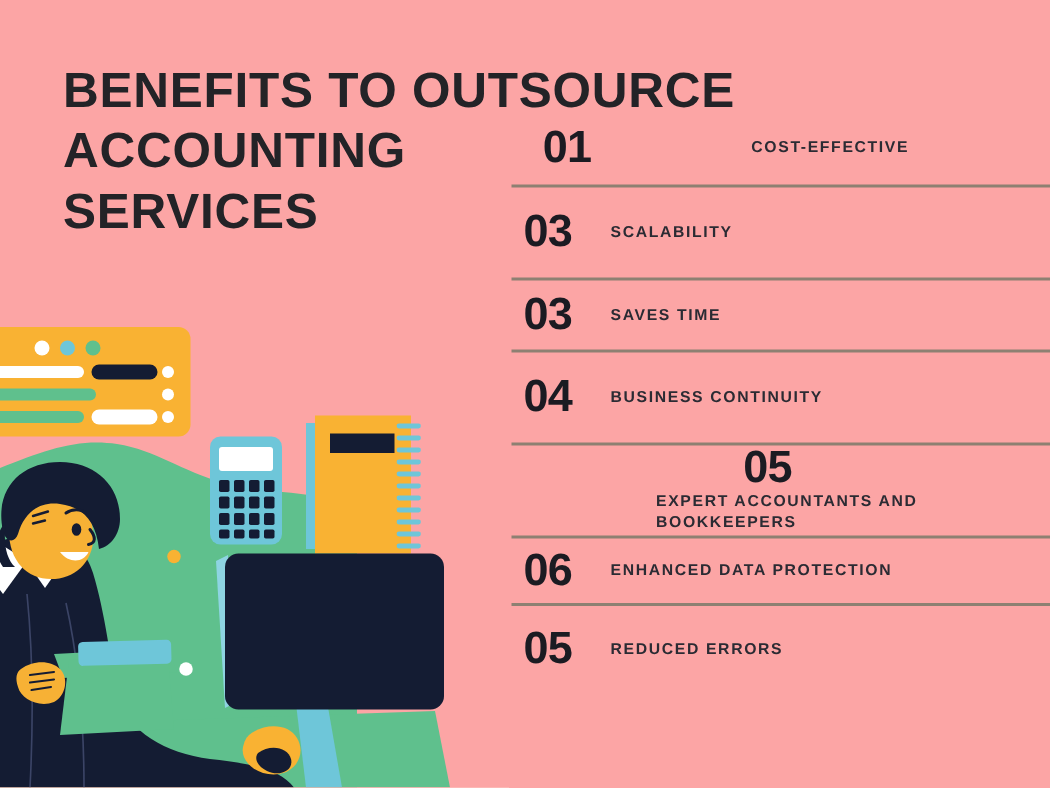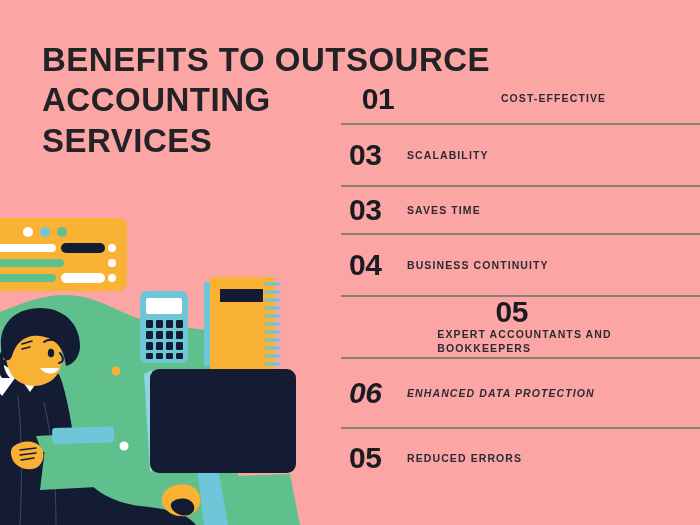--- a/index.html
+++ b/index.html
@@ -256,21 +256,21 @@
       <span class="benefit-num">04</span>
       <span class="benefit-label">Business Continuity</span>
     </div>
 
     <div class="benefit-row" style="height:62px;flex-direction:column;">
       <span class="benefit-num">05</span>
       <span class="benefit-label">Expert Accountants and
 Bookkeepers</span>
     </div>
 
-    <div class="benefit-row" style="height:70px;font-style:italic;">
+    <div class="benefit-row" style="height:45px;">
       <span class="benefit-num">06</span>
       <span class="benefit-label">Enhanced Data Protection</span>
     </div>
 
     <div class="benefit-row last" style="height:58px;">
       <span class="benefit-num">05</span>
       <span class="benefit-label">Reduced Errors</span>
     </div>
 
   </div>

